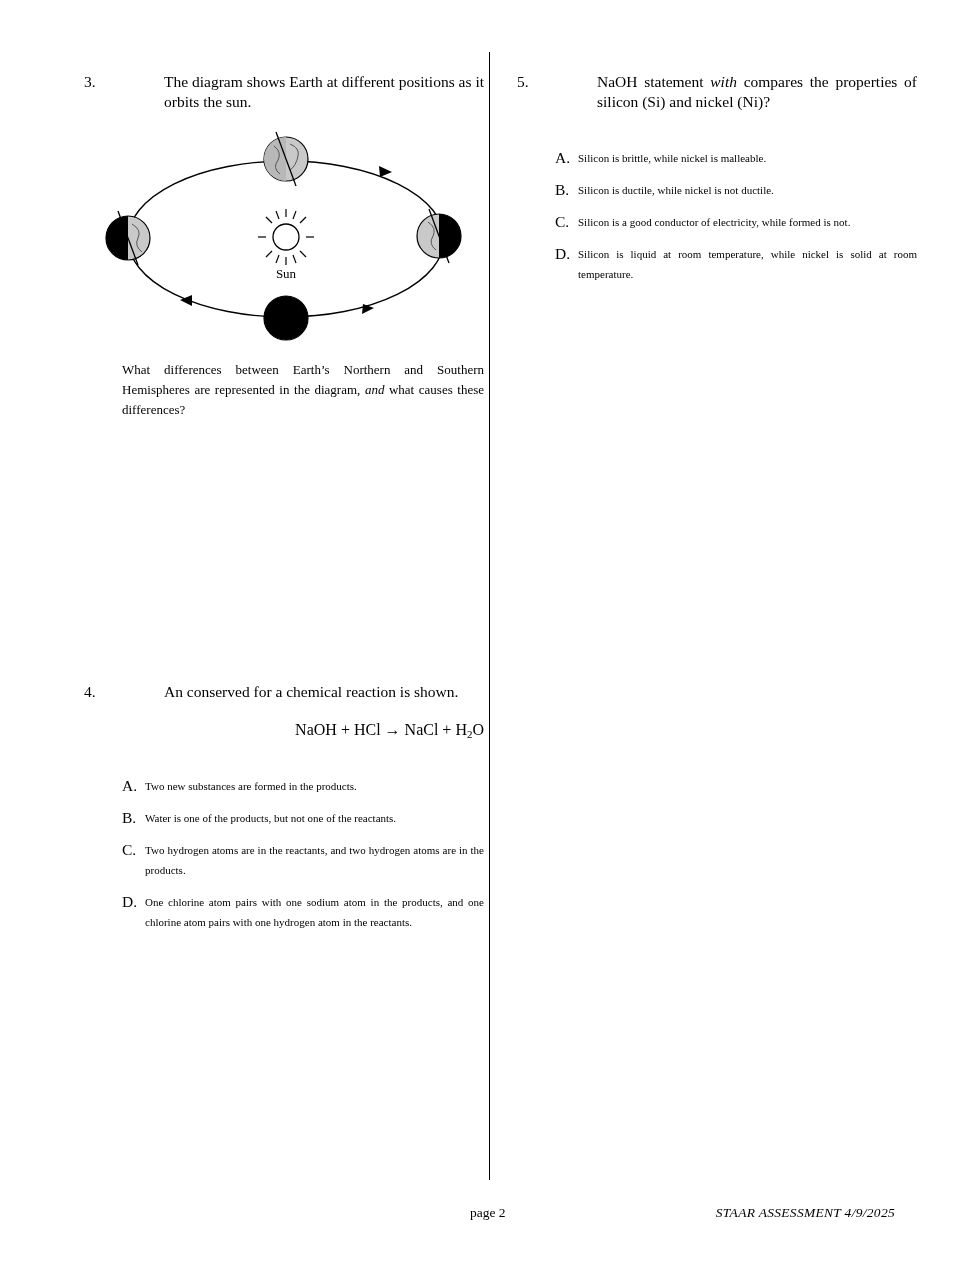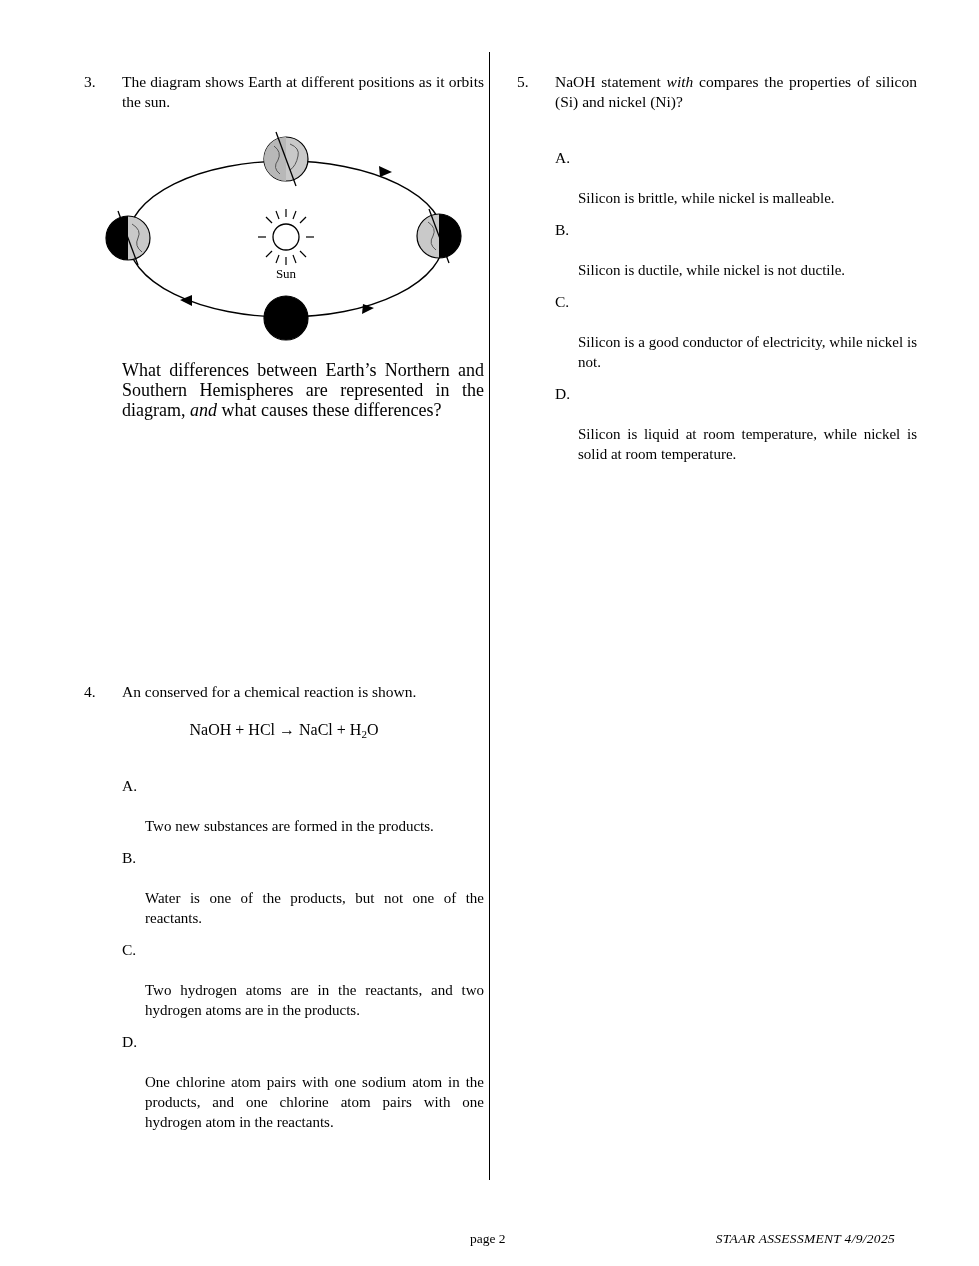--- a/index.html
+++ b/index.html
@@ -40,24 +40,25 @@
     width: 38px;
     flex: 0 0 38px;
     font-size: 15.5px;
     line-height: 20px;
   }
   .q-body {
     flex: 1 1 auto;
     font-size: 15.5px;
     line-height: 20px;
     text-align: justify;
+    margin-left: 42px;
   }
   .q-para {
     margin: 0 0 0 38px;
-    font-size: 18px;
+    font-size: 13px;
     line-height: 20px;
     text-align: justify;
   }
   .gap-sm { height: 14px; }
 
   .choices {
     margin: 16px 0 0 38px;
   }
   .choice {
     display: flex;
@@ -65,47 +66,46 @@
     margin-bottom: 12px;
   }
   .choice-letter {
     width: 23px;
     flex: 0 0 23px;
     font-size: 15.5px;
     line-height: 20px;
   }
   .choice-text {
     flex: 1 1 auto;
-    font-size: 15px;
+    font-size: 11px;
     line-height: 20px;
     text-align: justify;
-    margin-top: 40px;
   }
   .equation {
     margin: 18px 0 0 0;
-    text-align: center;
+    text-align: right;
     font-size: 16px;
     line-height: 20px;
   }
   .equation sub {
     font-size: 11px;
     vertical-align: -3px;
   }
   em { font-style: italic; }
 
   .figure {
     margin: 12px 0 6px 0;
     height: 230px;
     position: relative;
   }
   .footer {
     position: absolute;
     left: 0;
     right: 0;
-    bottom: 15px;
+    bottom: 41px;
     height: 20px;
   }
   .footer-page {
     position: absolute;
     left: 470px;
     font-size: 13.5px;
   }
   .footer-right {
     position: absolute;
     right: 84px;
@@ -235,21 +235,21 @@
       <div class="choice">
         <div class="choice-letter">A.</div>
         <div class="choice-text">Silicon is brittle, while nickel is malleable.</div>
       </div>
       <div class="choice" style="margin-top:11px;">
         <div class="choice-letter">B.</div>
         <div class="choice-text">Silicon is ductile, while nickel is not ductile.</div>
       </div>
       <div class="choice" style="margin-top:11px;">
         <div class="choice-letter">C.</div>
-        <div class="choice-text">Silicon is a good conductor of electricity, while nickel is not.</div>
+        <div class="choice-text">Silicon is a good conductor of electricity, while formed is not.</div>
       </div>
       <div class="choice" style="margin-top:11px;">
         <div class="choice-letter">D.</div>
         <div class="choice-text">Silicon is liquid at room temperature, while nickel is solid at room temperature.</div>
       </div>
     </div>
   </div>
 
   <div class="footer">
     <div class="footer-page">page 2</div>

